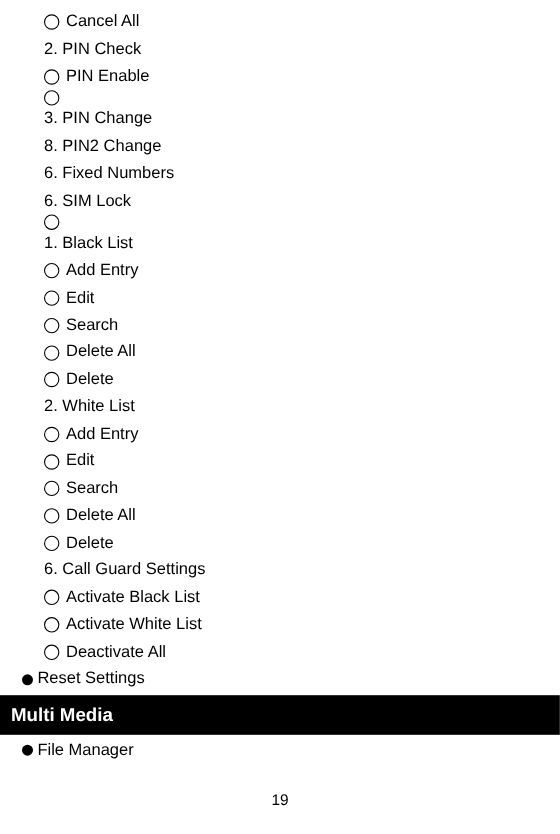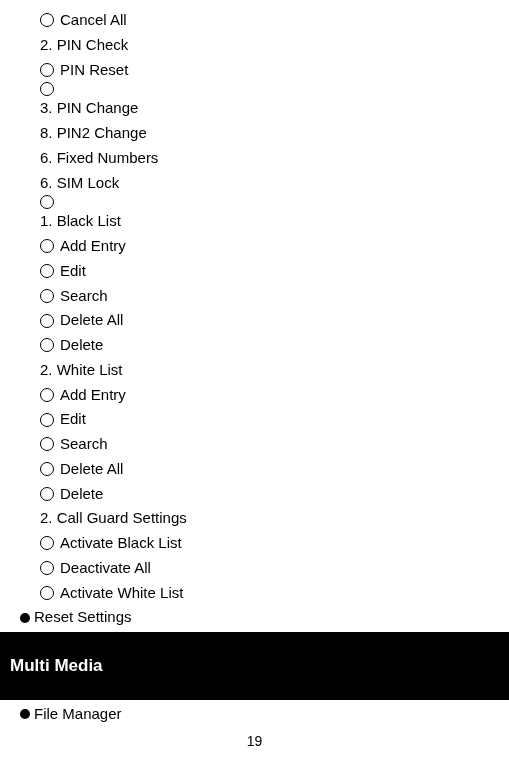--- a/index.html
+++ b/index.html
@@ -41,28 +41,28 @@
       background: #000;
       border-radius: 50%;
       margin-right: 4px;
       flex-shrink: 0;
     }
     .section-header {
       background: #000000;
       color: #ffffff;
       font-size: 17px;
       font-weight: bold;
-      padding: 20px 10px;
+      padding: 4px 10px;
       margin: 2px -20px;
       display: flex;
       align-items: center;
     }
     .page-number {
       position: absolute;
-      bottom: 9px;
+      bottom: 23px;
       left: 50%;
       transform: translateX(-50%);
       font-size: 14px;
       color: #000;
     }
     .item-text {
       white-space: nowrap;
     }
   </style>
 </head>
@@ -73,21 +73,21 @@
       <div class="item indent1">
         <span class="circle-icon"></span>
         <span class="item-text">Cancel All</span>
       </div>
       <div class="item indent1">
         <span style="margin-right: 0px;"></span>
         <span class="item-text">2. PIN Check</span>
       </div>
       <div class="item indent1">
         <span class="circle-icon"></span>
-        <span class="item-text">PIN Reset</span>
+        <span class="item-text">PIN Enable</span>
       </div>
       <div class="item indent1">
         <span class="circle-icon"></span>
       </div>
       <div class="item indent1">
         <span style="margin-right: 0px;"></span>
         <span class="item-text">3. PIN Change</span>
       </div>
       <div class="item indent1">
         <span style="margin-right: 0px;"></span>
@@ -147,33 +147,33 @@
       <div class="item indent1">
         <span class="circle-icon"></span>
         <span class="item-text">Delete All</span>
       </div>
       <div class="item indent1">
         <span class="circle-icon"></span>
         <span class="item-text">Delete</span>
       </div>
       <div class="item indent1">
         <span style="margin-right: 0px;"></span>
-        <span class="item-text">2. Call Guard Settings</span>
+        <span class="item-text">6. Call Guard Settings</span>
       </div>
       <div class="item indent1">
         <span class="circle-icon"></span>
         <span class="item-text">Activate Black List</span>
       </div>
       <div class="item indent1">
         <span class="circle-icon"></span>
-        <span class="item-text">Deactivate All</span>
+        <span class="item-text">Activate White List</span>
       </div>
       <div class="item indent1">
         <span class="circle-icon"></span>
-        <span class="item-text">Activate White List</span>
+        <span class="item-text">Deactivate All</span>
       </div>
       <div class="item">
         <span class="bullet-icon"></span>
         <span class="item-text">Reset Settings</span>
       </div>
       <div class="section-header">Multi Media</div>
       <div class="item">
         <span class="bullet-icon"></span>
         <span class="item-text">File Manager</span>
       </div>

